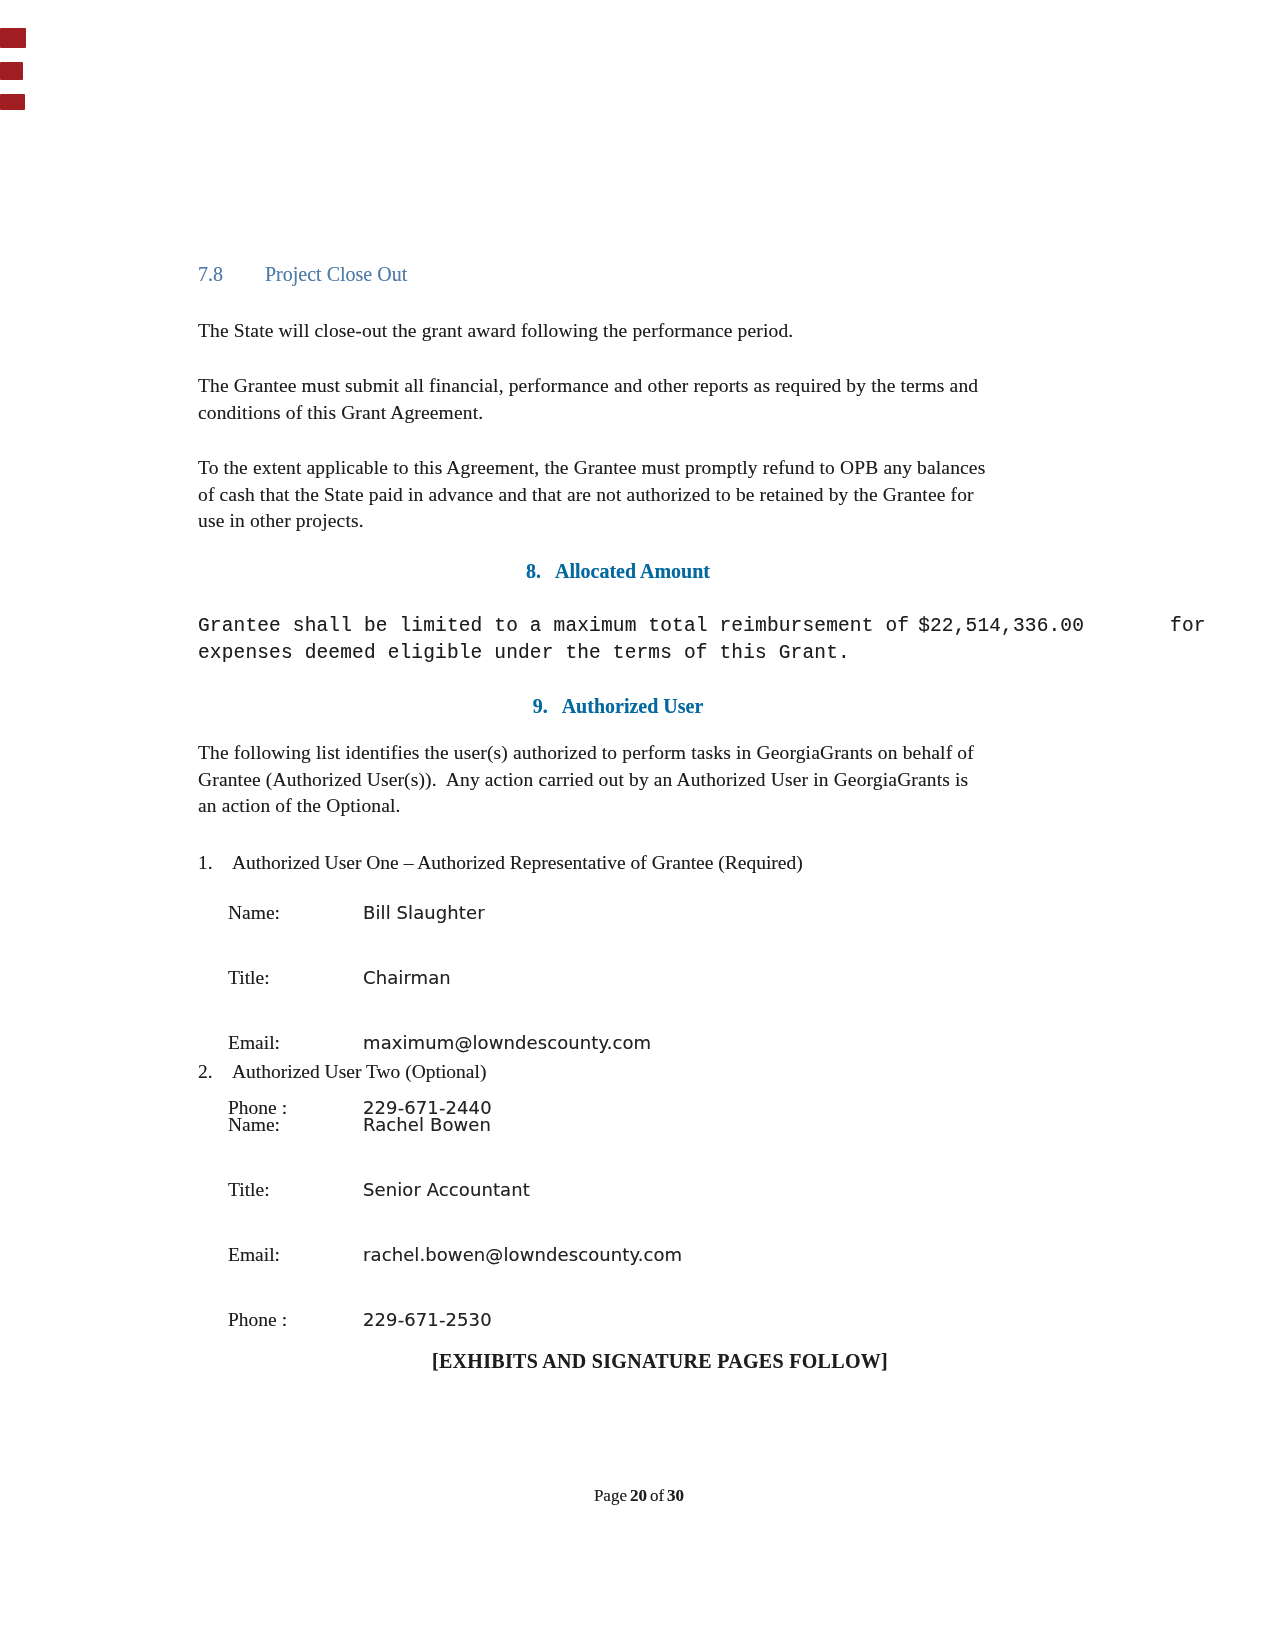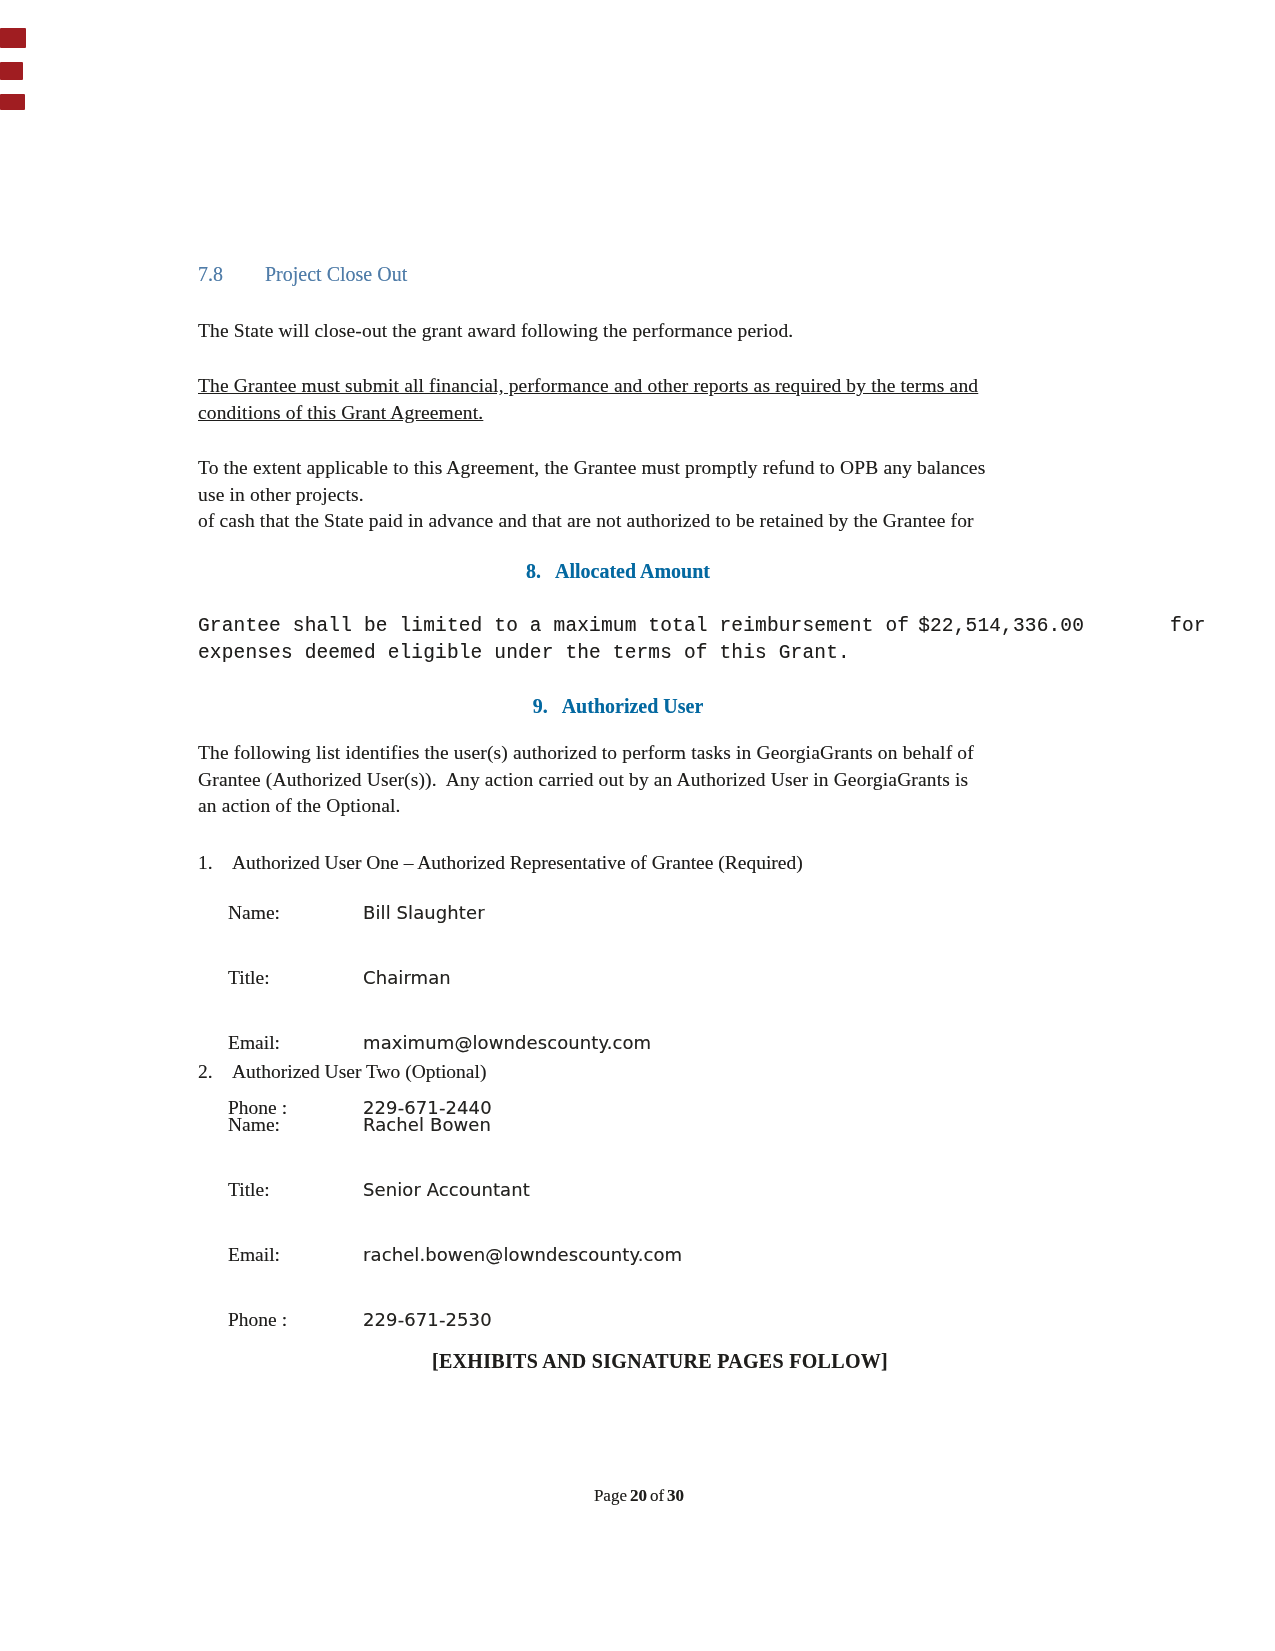--- a/index.html
+++ b/index.html
@@ -31,21 +31,21 @@
     color: #4f7ca8;
     font-size: 20px;
     text-shadow: 0 0 0.6px rgba(79,124,168,0.5);
   }
   .sec-heading .sec-num { display: inline-block; width: 67px; }
 
   .para { font-size: 19.5px; line-height: 26.5px; letter-spacing: 0.15px; }
   .para .line { display: block; white-space: nowrap; }
 
   .p-close-out { top: 298px; }
-  .p-reports   { top: 353px; text-decoration: underline; }
+  .p-reports   { top: 353px; }
   .p-refund    { top: 435px; }
 
   .center-heading {
     font-size: 20px;
     font-weight: bold;
     color: #0369a1;
     text-align: center;
     text-shadow: 0 0 0.6px rgba(51,111,159,0.5);
   }
   .h-allocated  { top: 540px; }
@@ -132,22 +132,22 @@
       <span class="line">The State will close-out the grant award following the performance period.</span>
     </div>
 
     <div class="blk para p-reports">
       <span class="line">The Grantee must submit all financial, performance and other reports as required by the terms and</span>
       <span class="line">conditions of this Grant Agreement.</span>
     </div>
 
     <div class="blk para p-refund">
       <span class="line">To the extent applicable to this Agreement, the Grantee must promptly refund to OPB any balances</span>
+      <span class="line">of cash that the State paid in advance and that are not authorized to be retained by the Grantee for</span>
       <span class="line">use in other projects.</span>
-      <span class="line">of cash that the State paid in advance and that are not authorized to be retained by the Grantee for</span>
     </div>
 
     <div class="blk center-heading h-allocated">
       <span class="h-num">8.</span><span>Allocated Amount</span>
     </div>
 
     <div class="blk para p-allocated">
       <span class="line"><span>Grantee shall be limited to a maximum total reimbursement of</span><span class="amount">$22,514,336.00</span><span class="amount-gap"></span><span>for</span></span>
       <span class="line">expenses deemed eligible under the terms of this Grant.</span>
     </div>

